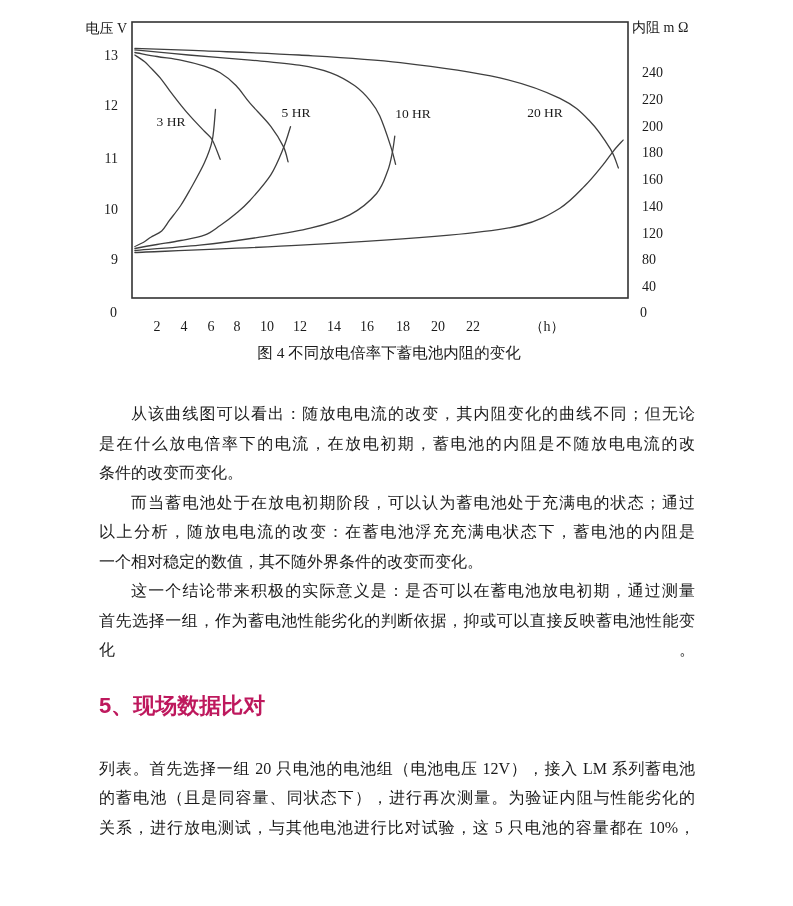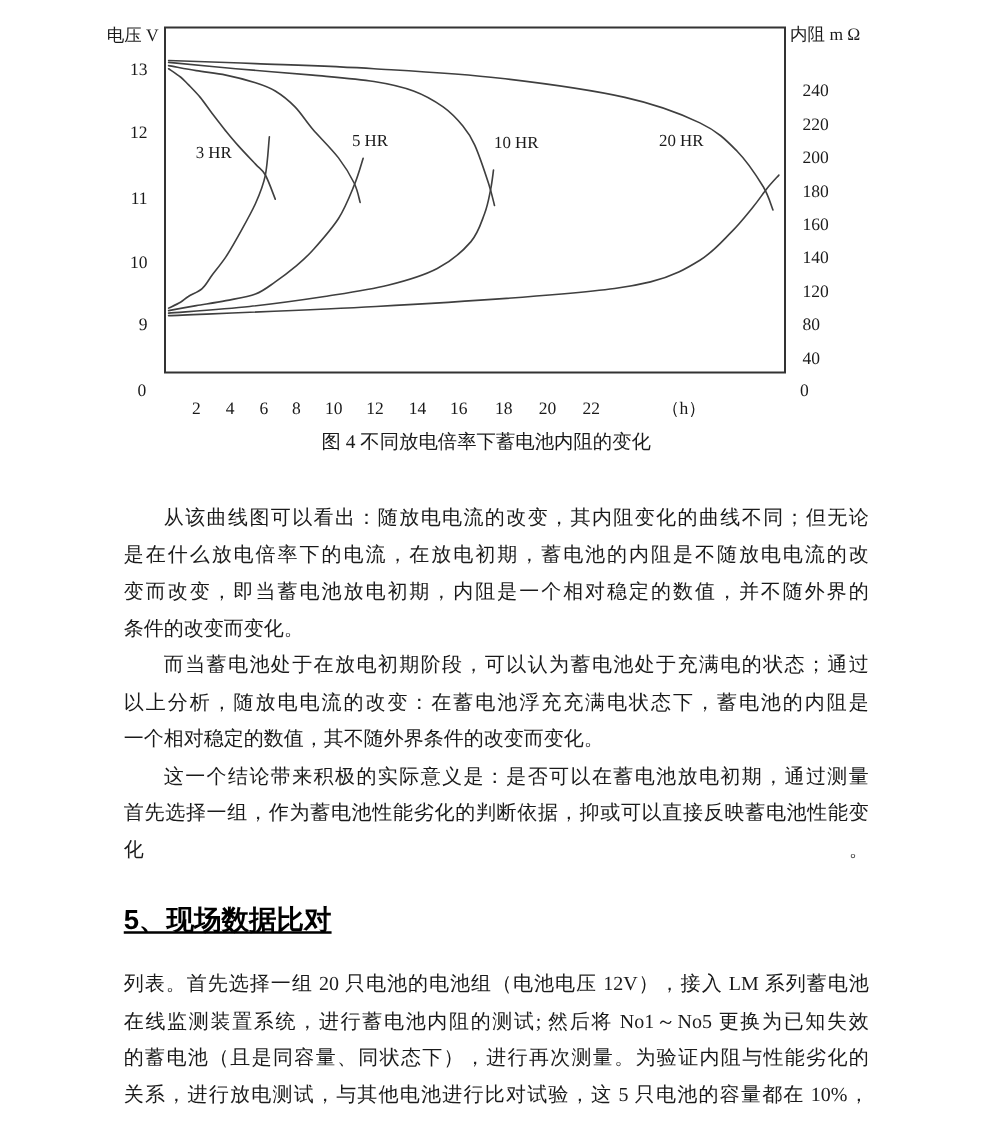--- a/index.html
+++ b/index.html
@@ -4,21 +4,21 @@
 <style>
   html,body{margin:0;padding:0;background:#ffffff;}
   .page{position:relative;width:733px;height:906px;background:#ffffff;overflow:hidden;
         font-family:"Liberation Serif", serif;color:#1a1a1a;}
   svg text{font-family:"Liberation Serif", serif;fill:#1a1a1a;}
   .body-text{margin:23px 0 0 99px;width:596px;font-size:16px;line-height:29.5px;color:#1a1a1a;}
   .pline{text-align:justify;text-align-last:justify;}
   .pline.noj{text-align-last:auto;}
   .pline.indent{text-indent:32px;}
   .heading{font-family:"Liberation Sans", sans-serif;font-weight:bold;font-size:22px;
-           line-height:26px;color:#000000;margin:28px 0 24px 0;text-align:left;text-align-last:auto;text-decoration:underline;}
+           line-height:26px;color:#be185d;margin:28px 0 35px 0;text-align:left;text-align-last:auto;}
 </style>
 </head>
 <body>
 
 <div class="page">
   <svg id="chart" width="793" height="372" viewBox="0 0 793 372" xmlns="http://www.w3.org/2000/svg">
       <rect x="132" y="22" width="496" height="276" fill="none" stroke="#333" stroke-width="1.6"></rect>
       <path d="M134.9 55.0C136.5 56.1 141.7 59.5 144.4 61.6C147.0 63.7 148.0 65.0 150.7 67.7C153.3 70.4 157.0 74.1 160.2 77.9C163.3 81.7 166.2 86.1 169.6 90.6C173.1 95.1 177.3 100.6 180.7 104.9C184.1 109.1 186.2 111.7 190.2 116.1C194.1 120.5 200.7 127.4 204.4 131.3C208.1 135.3 209.7 135.3 212.3 140.0C214.9 144.7 218.9 156.1 220.2 159.3" fill="none" stroke="#3f3f3f" stroke-width="1.3" stroke-linecap="round"></path>
       <path d="M134.9 246.5C136.5 245.7 141.7 243.4 144.4 241.8C147.0 240.3 147.8 239.0 150.7 237.2C153.6 235.3 158.6 233.7 161.7 230.9C164.9 228.0 166.5 224.4 169.6 220.2C172.8 216.0 177.3 210.6 180.7 205.5C184.1 200.4 186.2 196.6 190.2 189.5C194.1 182.4 200.7 171.0 204.4 162.8C208.1 154.5 210.5 149.0 212.3 140.1C214.1 131.2 214.9 114.5 215.5 109.4" fill="none" stroke="#3f3f3f" stroke-width="1.3" stroke-linecap="round"></path>
       <path d="M134.9 52.5C138.6 53.1 149.4 55.3 157.0 56.5C164.6 57.8 172.8 58.5 180.7 60.1C188.6 61.7 197.8 64.1 204.4 66.2C211.0 68.3 214.9 69.6 220.2 72.8C225.5 76.0 231.0 80.4 236.0 85.5C241.0 90.6 244.4 96.6 250.2 103.4C256.0 110.1 265.2 119.0 270.8 126.3C276.3 133.5 280.5 140.7 283.4 146.6C286.3 152.6 287.3 159.3 288.1 161.9" fill="none" stroke="#3f3f3f" stroke-width="1.3" stroke-linecap="round"></path>
@@ -60,33 +60,31 @@
       <text x="171" y="126" font-size="13.5" text-anchor="middle">3 HR</text>
       <text x="296" y="117" font-size="13.5" text-anchor="middle">5 HR</text>
       <text x="413" y="118" font-size="13.5" text-anchor="middle">10 HR</text>
       <text x="545" y="117" font-size="13.5" text-anchor="middle">20 HR</text>
       <text x="389" y="358" font-size="15.5" text-anchor="middle">图 4 不同放电倍率下蓄电池内阻的变化</text>
     </svg>
   <div class="body-text" id="body-text">
       <div>
         <div class="pline indent">从该曲线图可以看出：随放电电流的改变，其内阻变化的曲线不同；但无论</div>
         <div class="pline">是在什么放电倍率下的电流，在放电初期，蓄电池的内阻是不随放电电流的改</div>
-        <div class="pline">变而改变，即当蓄电池放电初期，内阻是一个相对稳定的数值，并不随外界的</div>
         <div class="pline noj">条件的改变而变化。</div>
       </div>
       <div>
         <div class="pline indent">而当蓄电池处于在放电初期阶段，可以认为蓄电池处于充满电的状态；通过</div>
         <div class="pline">以上分析，随放电电流的改变：在蓄电池浮充充满电状态下，蓄电池的内阻是</div>
         <div class="pline noj">一个相对稳定的数值，其不随外界条件的改变而变化。</div>
       </div>
       <div>
         <div class="pline indent">这一个结论带来积极的实际意义是：是否可以在蓄电池放电初期，通过测量</div>
         <div class="pline">首先选择一组，作为蓄电池性能劣化的判断依据，抑或可以直接反映蓄电池性能变化。</div>
       </div>
       <div class="heading">5、现场数据比对</div>
       <div>
         <div class="pline">列表。首先选择一组 20 只电池的电池组（电池电压 12V），接入 LM 系列蓄电池</div>
-        <div class="pline">在线监测装置系统，进行蓄电池内阻的测试; 然后将 No1～No5 更换为已知失效</div>
         <div class="pline">的蓄电池（且是同容量、同状态下），进行再次测量。为验证内阻与性能劣化的</div>
         <div class="pline">关系，进行放电测试，与其他电池进行比对试验，这 5 只电池的容量都在 10%，</div>
       </div>
     </div>
 </div>
 
 </body></html>

